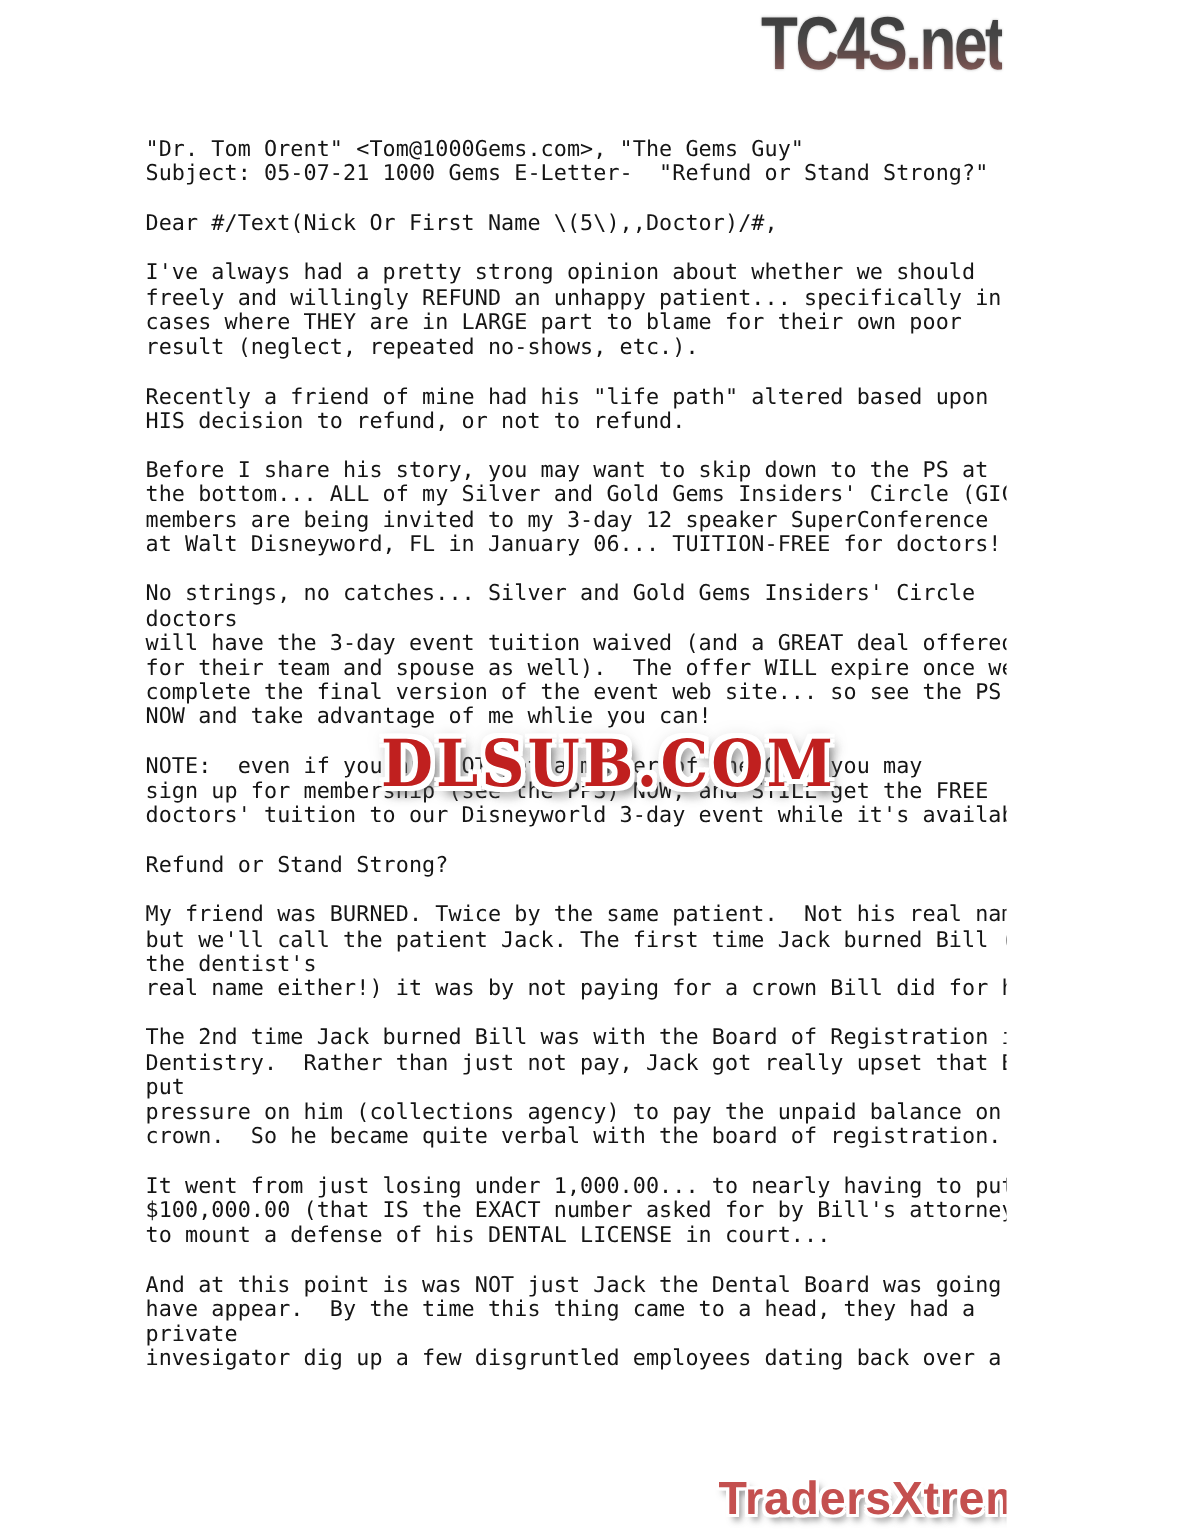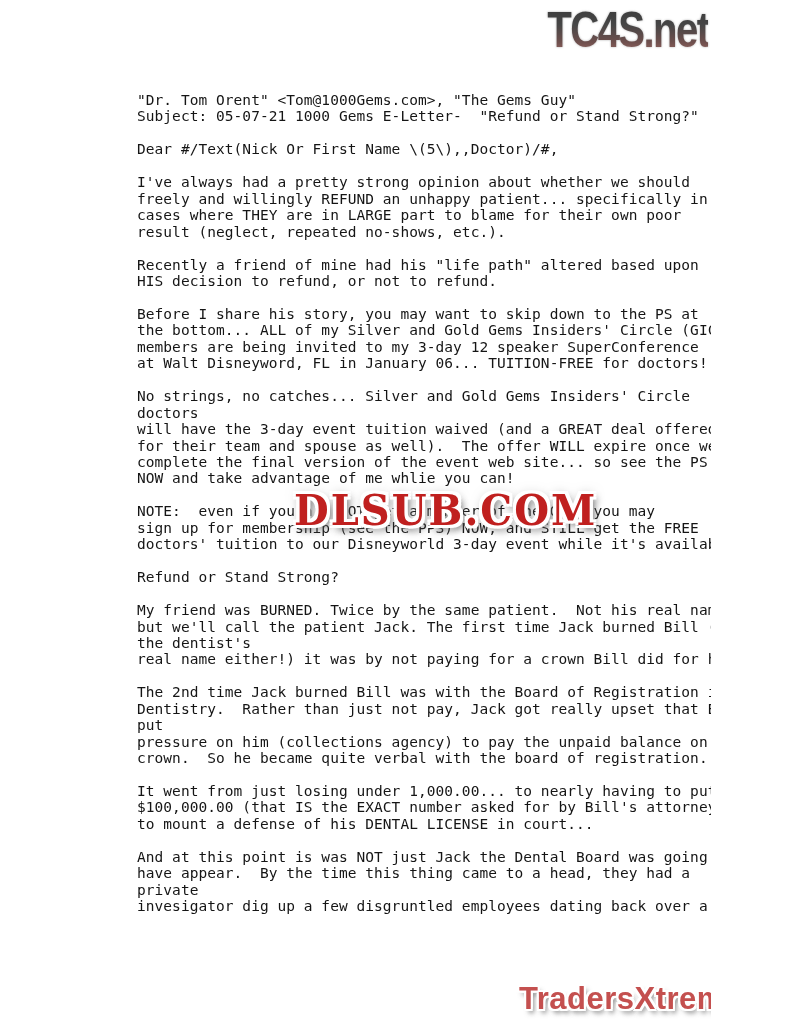--- a/index.html
+++ b/index.html
@@ -7,21 +7,20 @@
     padding: 0;
     background: #ffffff;
   }
   .page {
     position: relative;
     width: 671px;
     height: 1024px;
     background: #ffffff;
     overflow: hidden;
     font-family: "DejaVu Sans Mono", "Liberation Mono", monospace;
-    margin-left: 40px;
   }
 
   
   .email-text {
     position: absolute;
     left: 97px;
     top: 92px;
     margin: 0;
     font-family: "DejaVu Sans Mono", "Liberation Mono", monospace;
     font-size: 14.5px;

